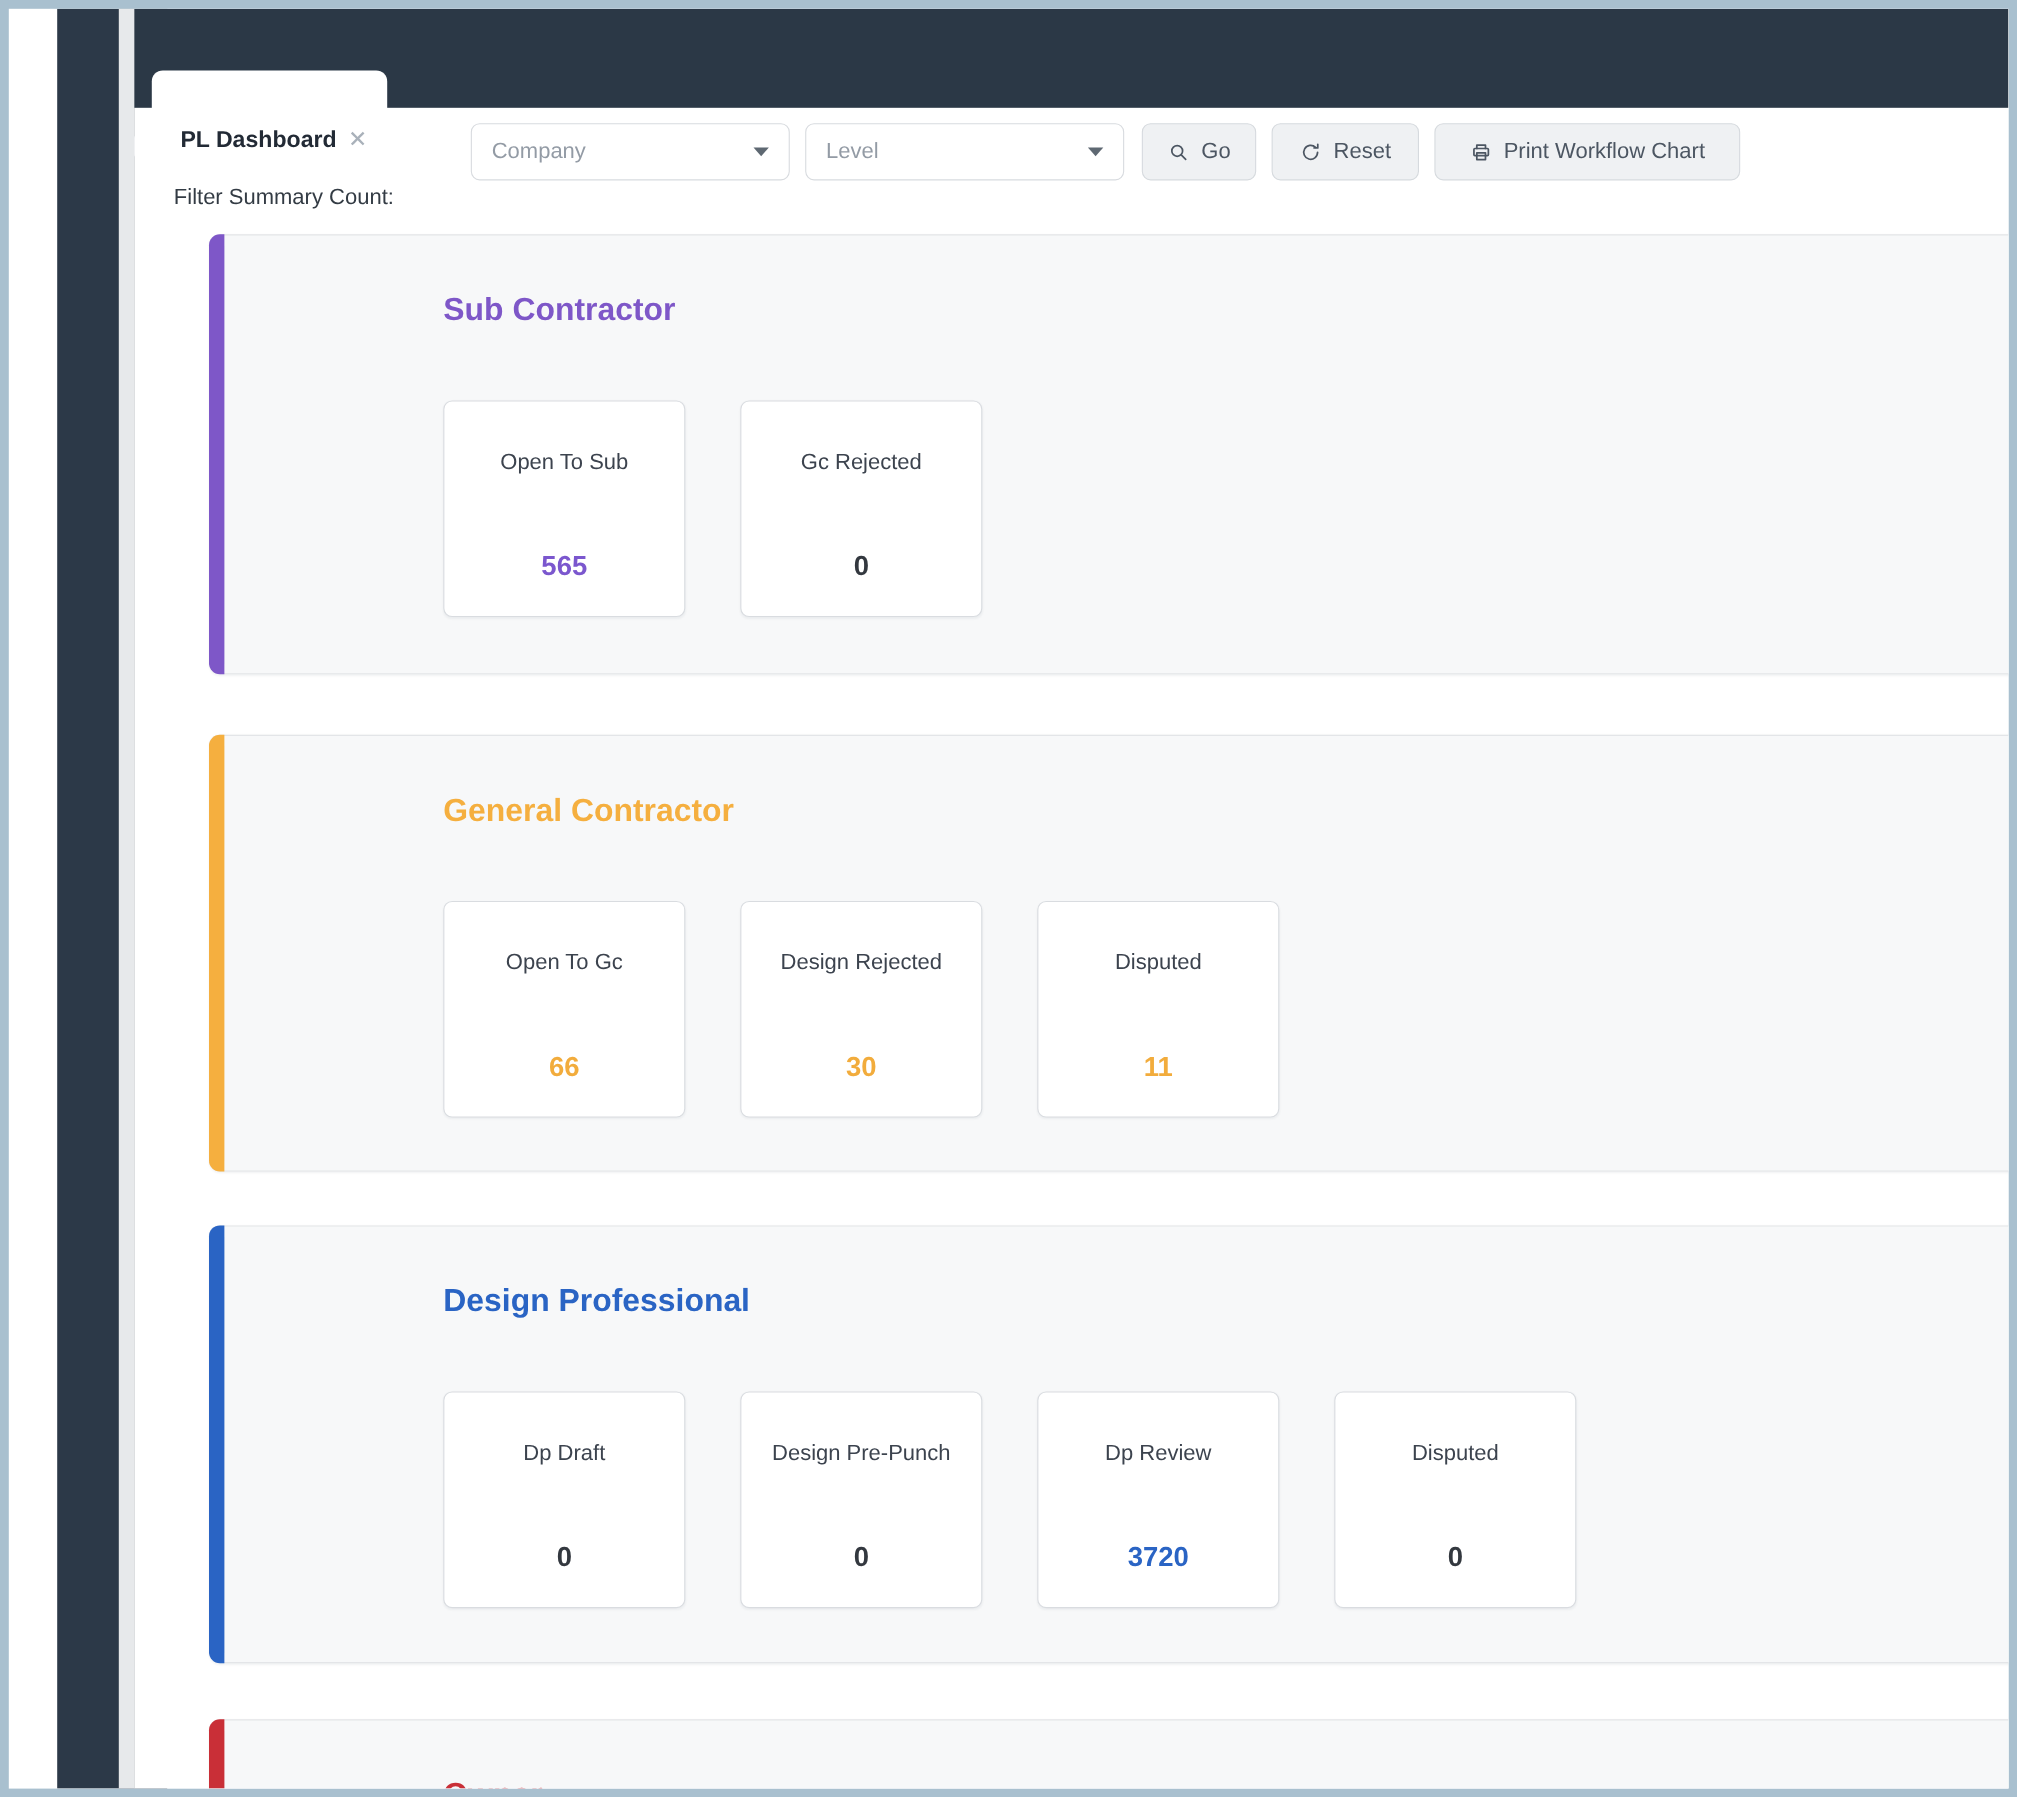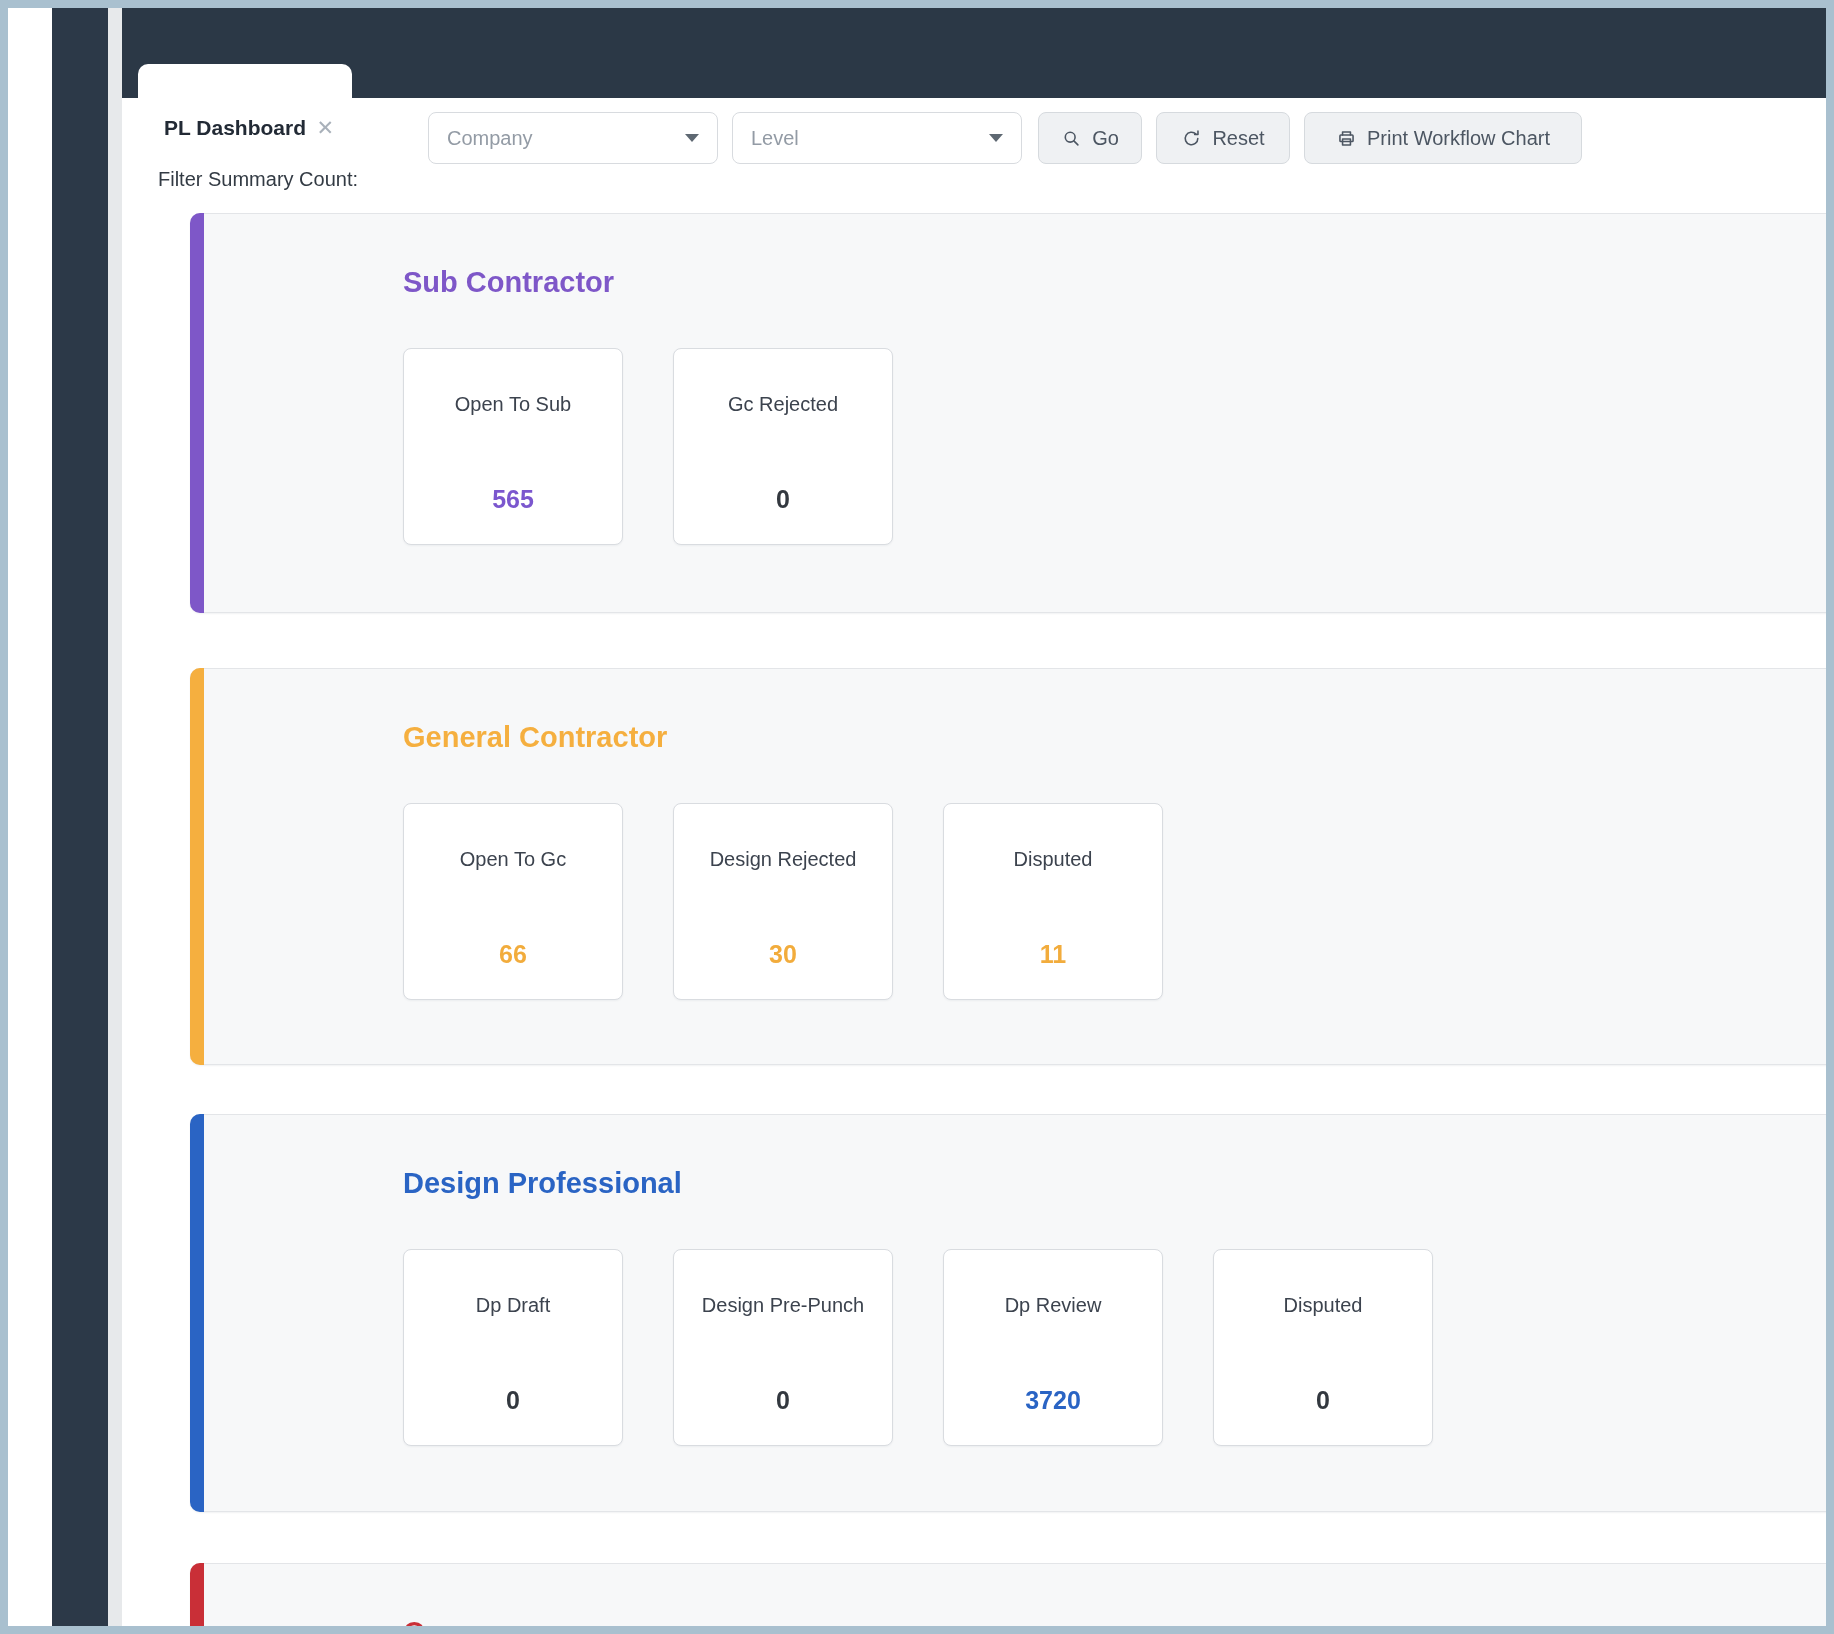--- a/index.html
+++ b/index.html
@@ -43,21 +43,21 @@
   .btn-go      { left: 916px;  width: 104px; }
   .btn-reset   { left: 1034px; width: 134px; }
   .btn-print   { left: 1182px; width: 278px; }
 
   
   .panel { position: absolute; left: 68px; width: 1700px; background: #F7F8F9;
            border: 1px solid #E3E5E8; border-radius: 10px; box-shadow: 0 1px 2px rgba(20,30,50,0.06); }
   .accent-bar { position: absolute; left: -1px; top: -1px; bottom: -1px; width: 14px;
                 border-radius: 10px 0 0 10px; }
   .panel h2 { position: absolute; left: 212px; top: 52px; margin: 0; font-size: 29px; font-weight: bold; }
-  .cards { position: absolute; left: 212px; top: 134px; display: flex; gap: 50px; }
+  .cards { position: absolute; left: 212px; top: 150px; display: flex; gap: 50px; }
   .card { width: 220px; height: 197px; background: #fff; border: 1px solid #D9DCE0; border-radius: 8px;
           position: relative; padding: 42px 12px 0; text-align: center; cursor: pointer;
           box-shadow: 0 1px 2px rgba(20,30,50,0.05); }
   .card-label { font-size: 20px; line-height: 27px; color: #3C434E; }
   .card-value { position: absolute; left: 0; right: 0; bottom: 30px; font-size: 25px; font-weight: bold; }
 
   .p-sub   { top: 205px;  height: 400px; }
   .p-gc    { top: 660px;  height: 397px; }
   .p-dp    { top: 1106px; height: 398px; }
   .p-owner { top: 1555px; height: 400px; }

